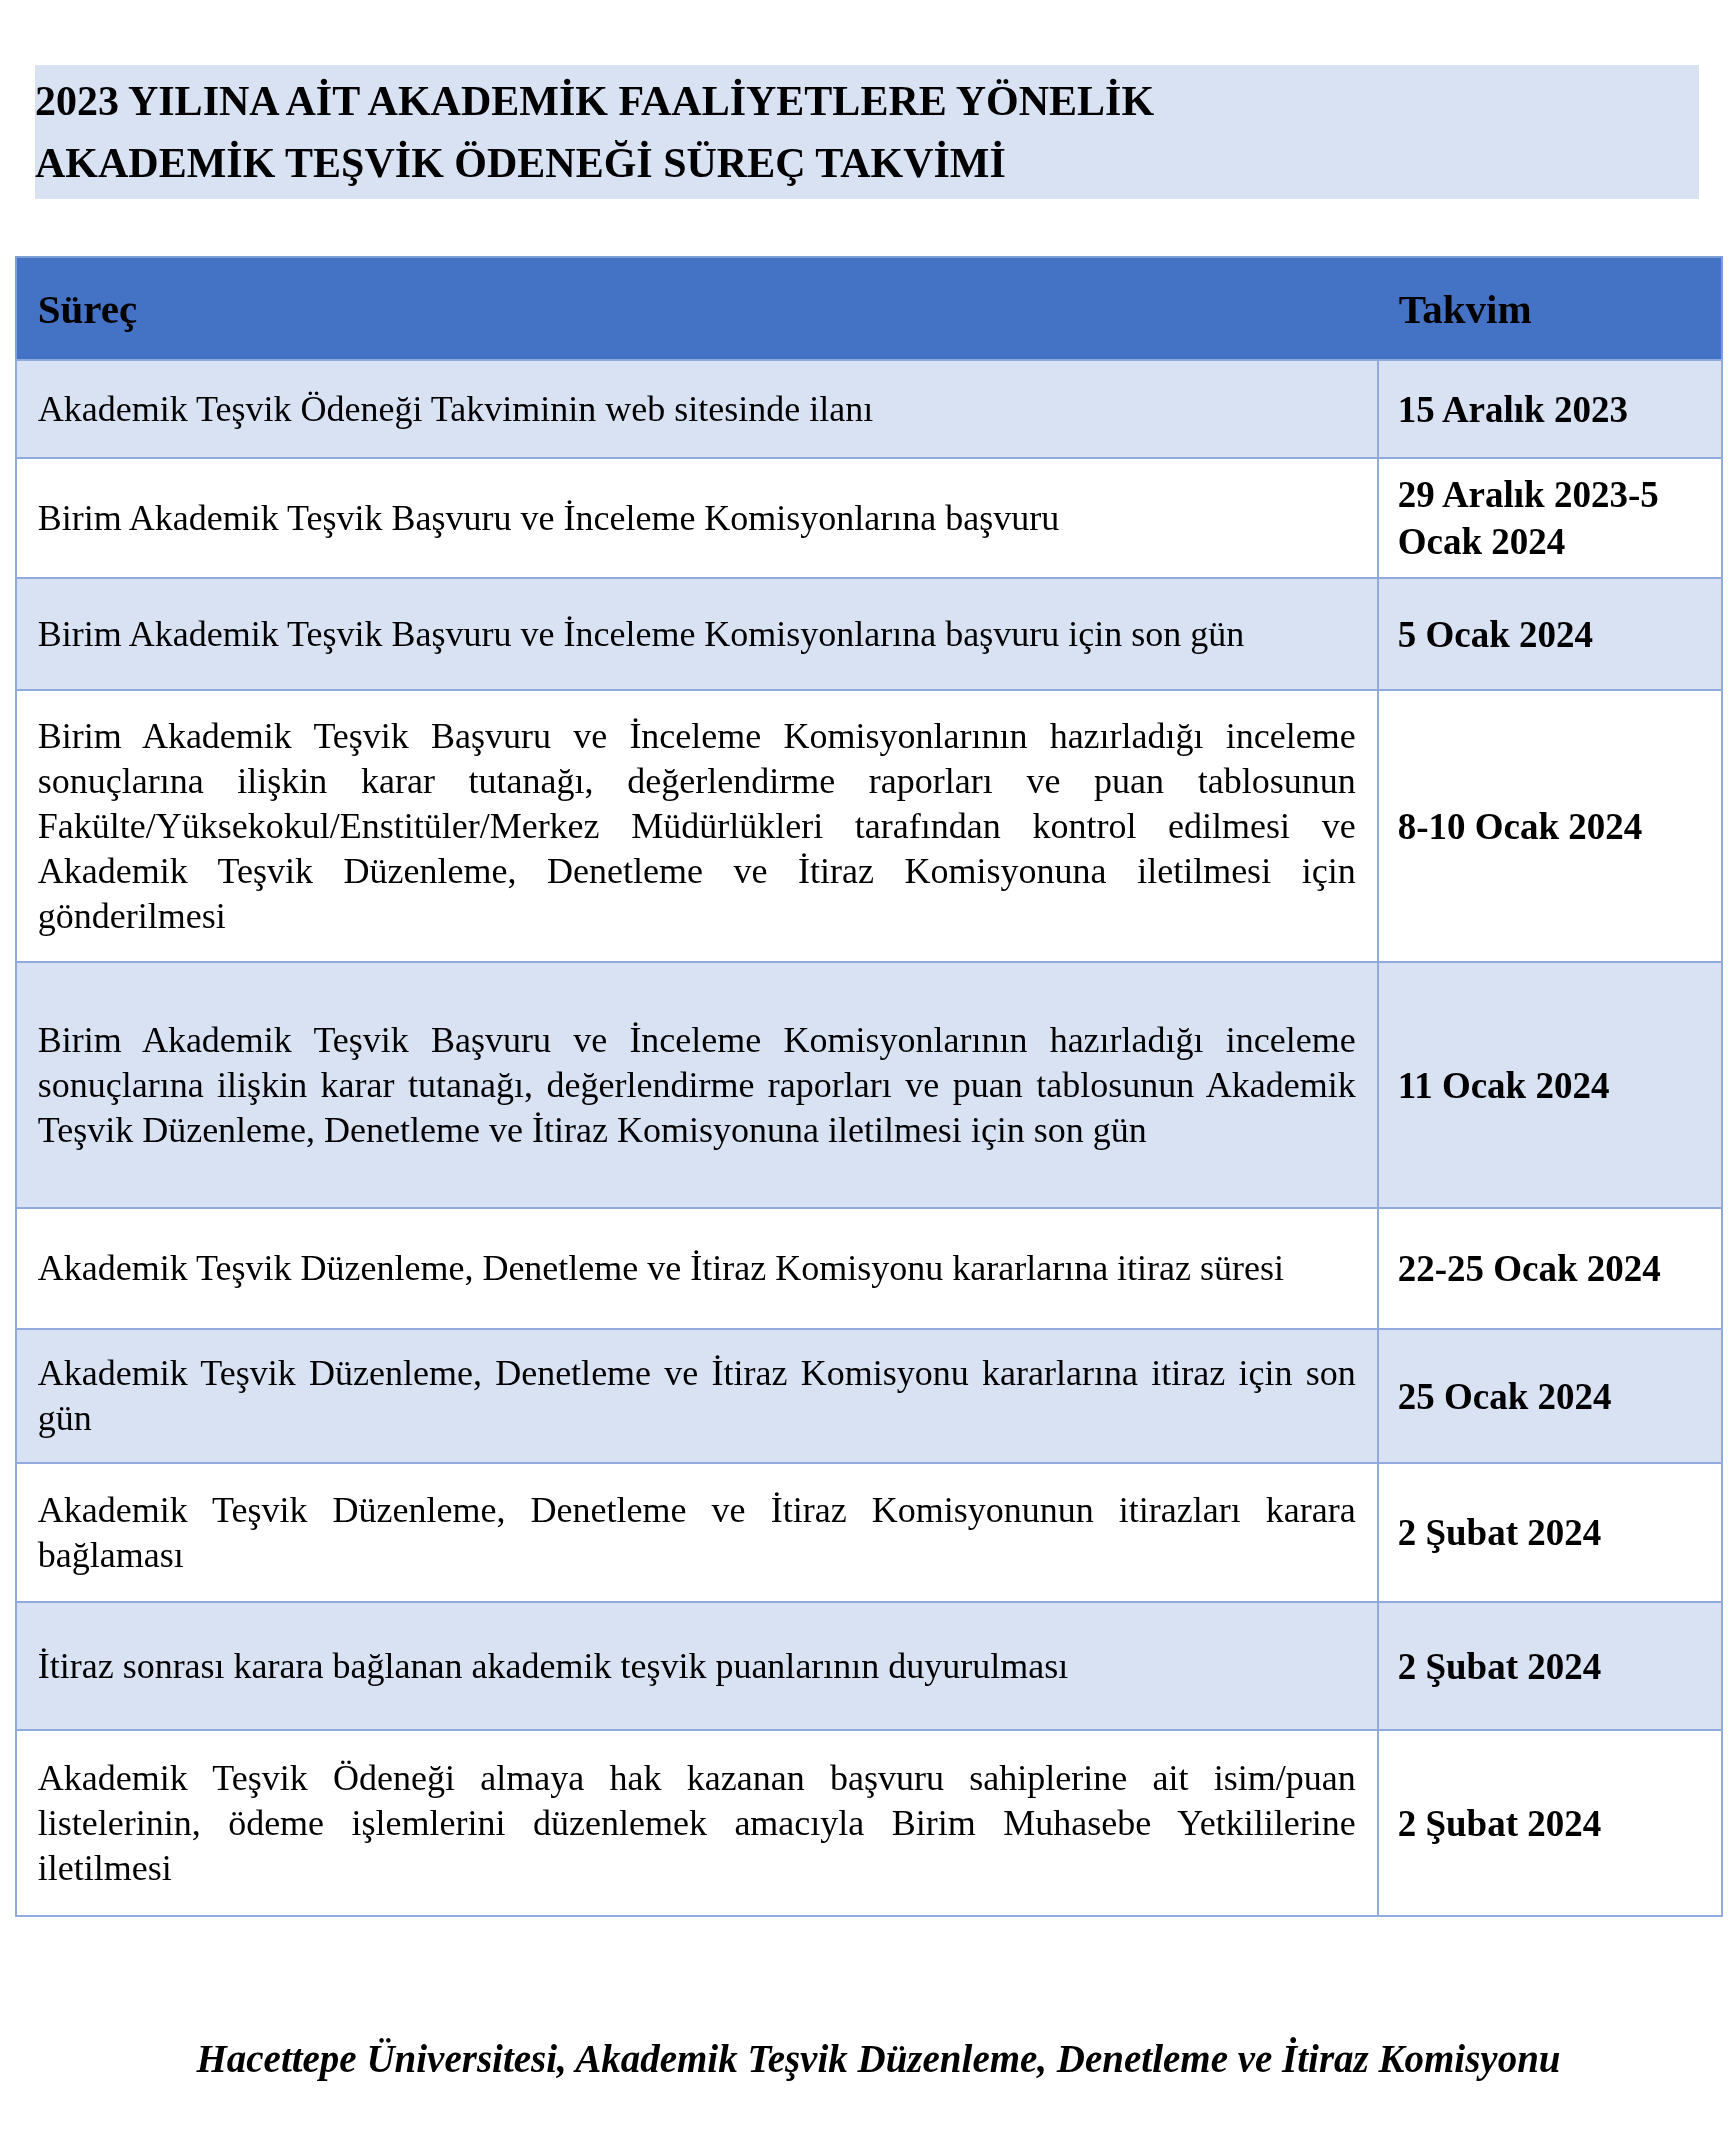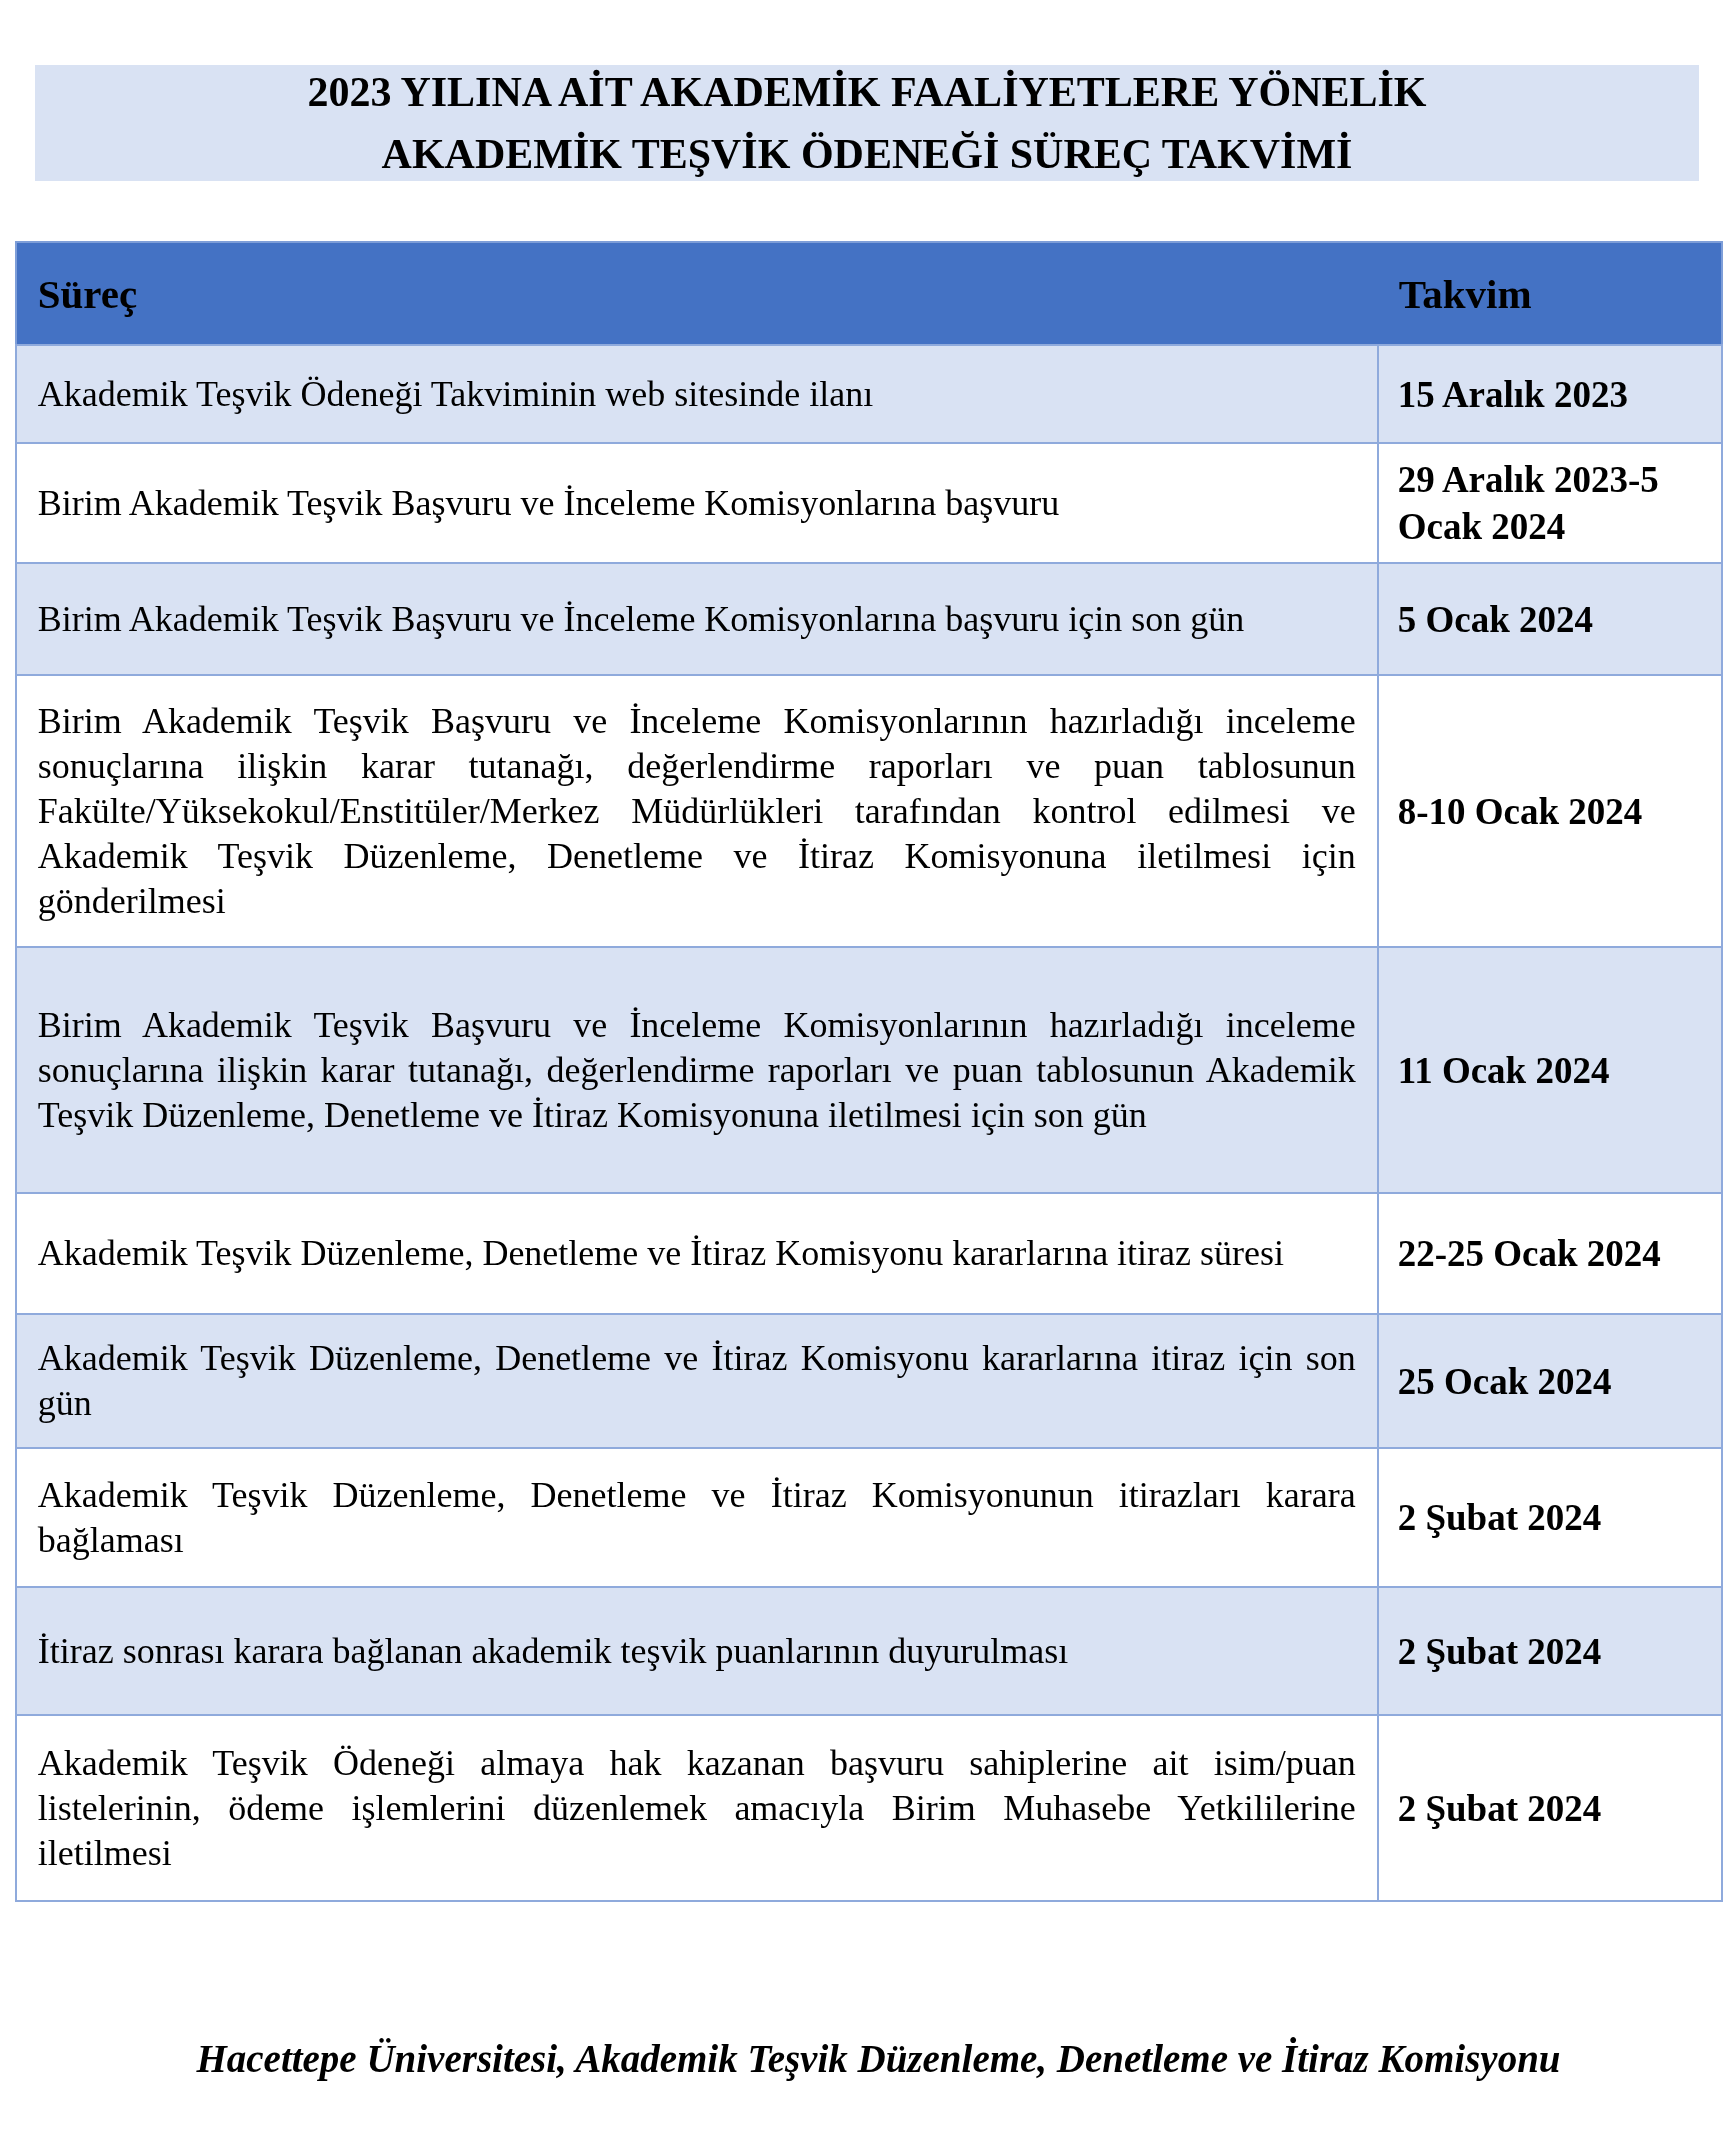--- a/index.html
+++ b/index.html
@@ -10,38 +10,38 @@
     background: #ffffff;
     font-family: "Liberation Serif", "DejaVu Serif", serif;
     color: #000000;
     overflow: hidden;
   }
   .title-band {
     position: absolute;
     left: 35px;
     top: 65px;
     width: 1664px;
-    height: 116px;
+    height: 134px;
     background: #d9e2f3;
     display: flex;
     flex-direction: column;
     justify-content: center;
-    align-items: center;
+    align-items: flex-start;
     text-align: center;
   }
   .title-band .tline {
     font-size: 42px;
     font-weight: bold;
     line-height: 62px;
     white-space: nowrap;
   }
   table.schedule {
     position: absolute;
     left: 14.7px;
-    top: 241px;
+    top: 256px;
     width: 1706px;
     border-collapse: collapse;
     table-layout: fixed;
     border: 2.6px solid #7e9ed8;
   }
   col.c-process { width: 1362px; }
   col.c-date    { width: 344px; }
   thead th {
     background: #4472c4;
     color: #000000;

